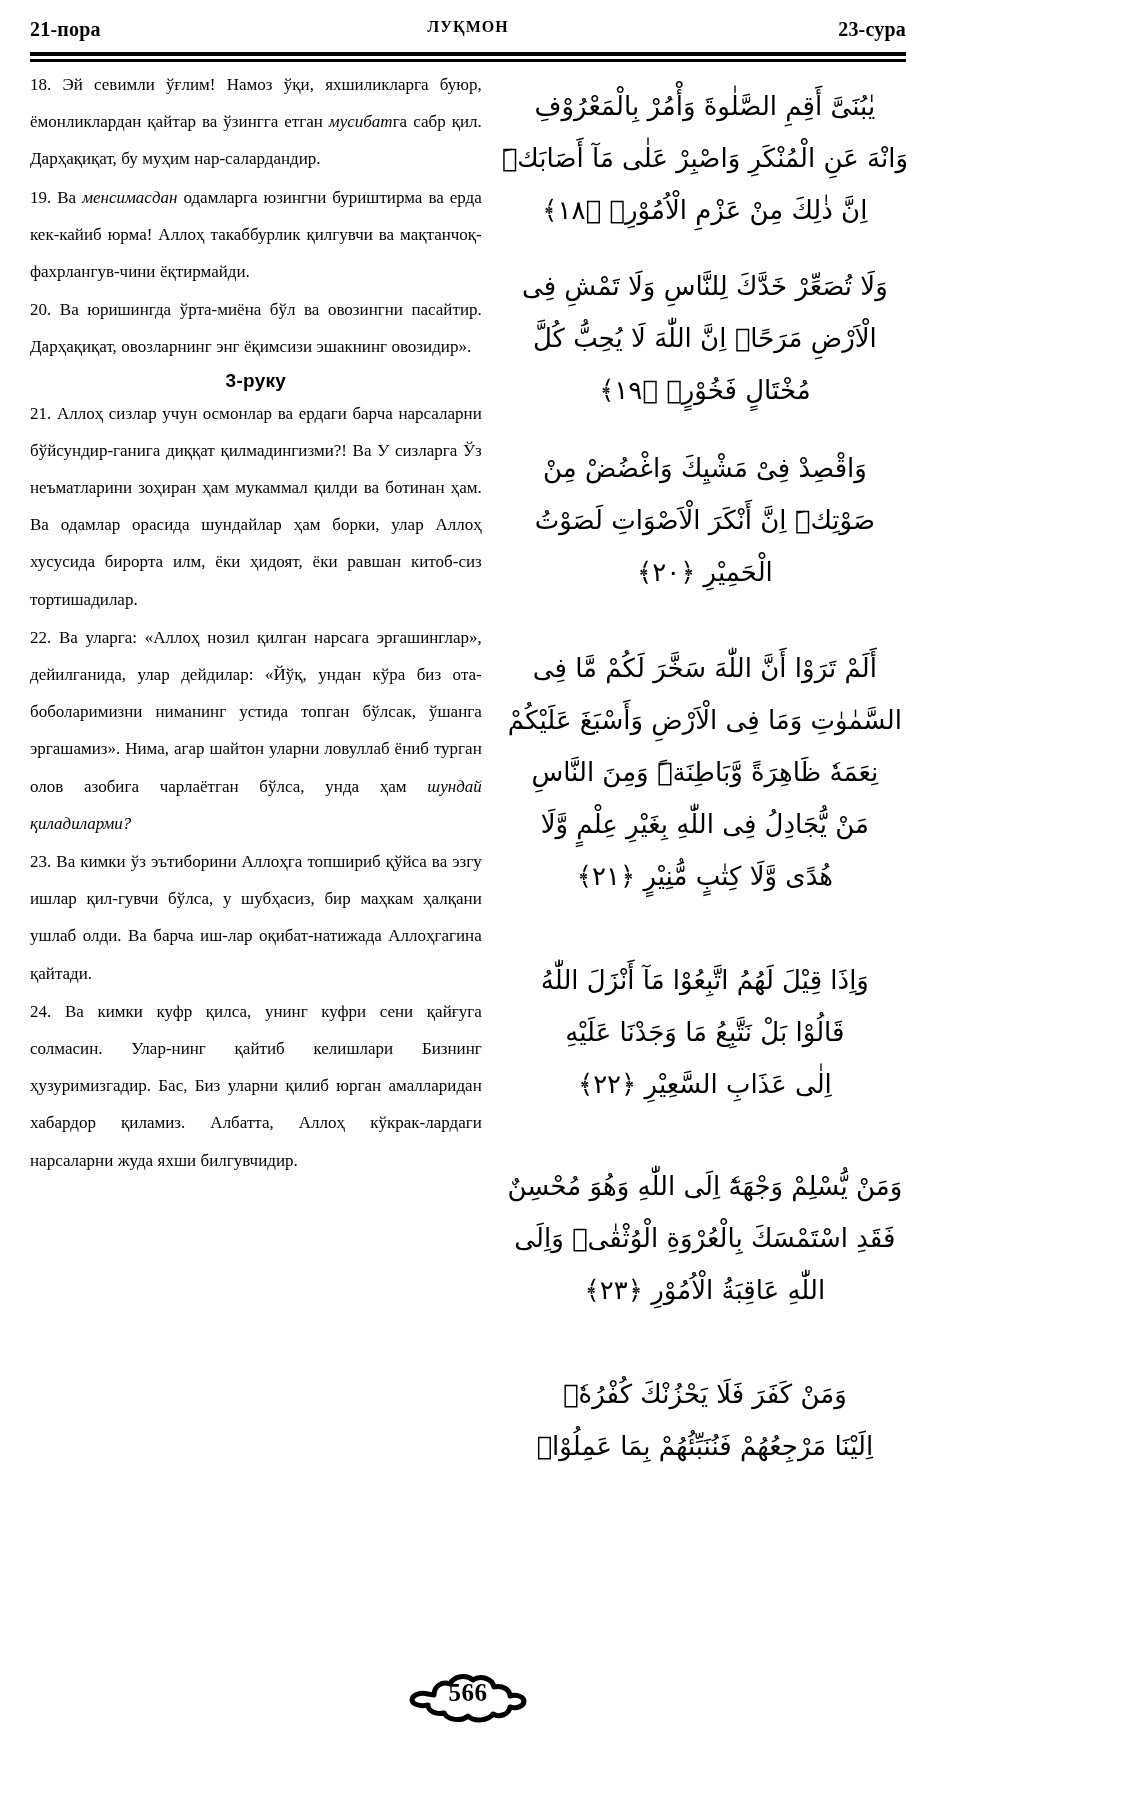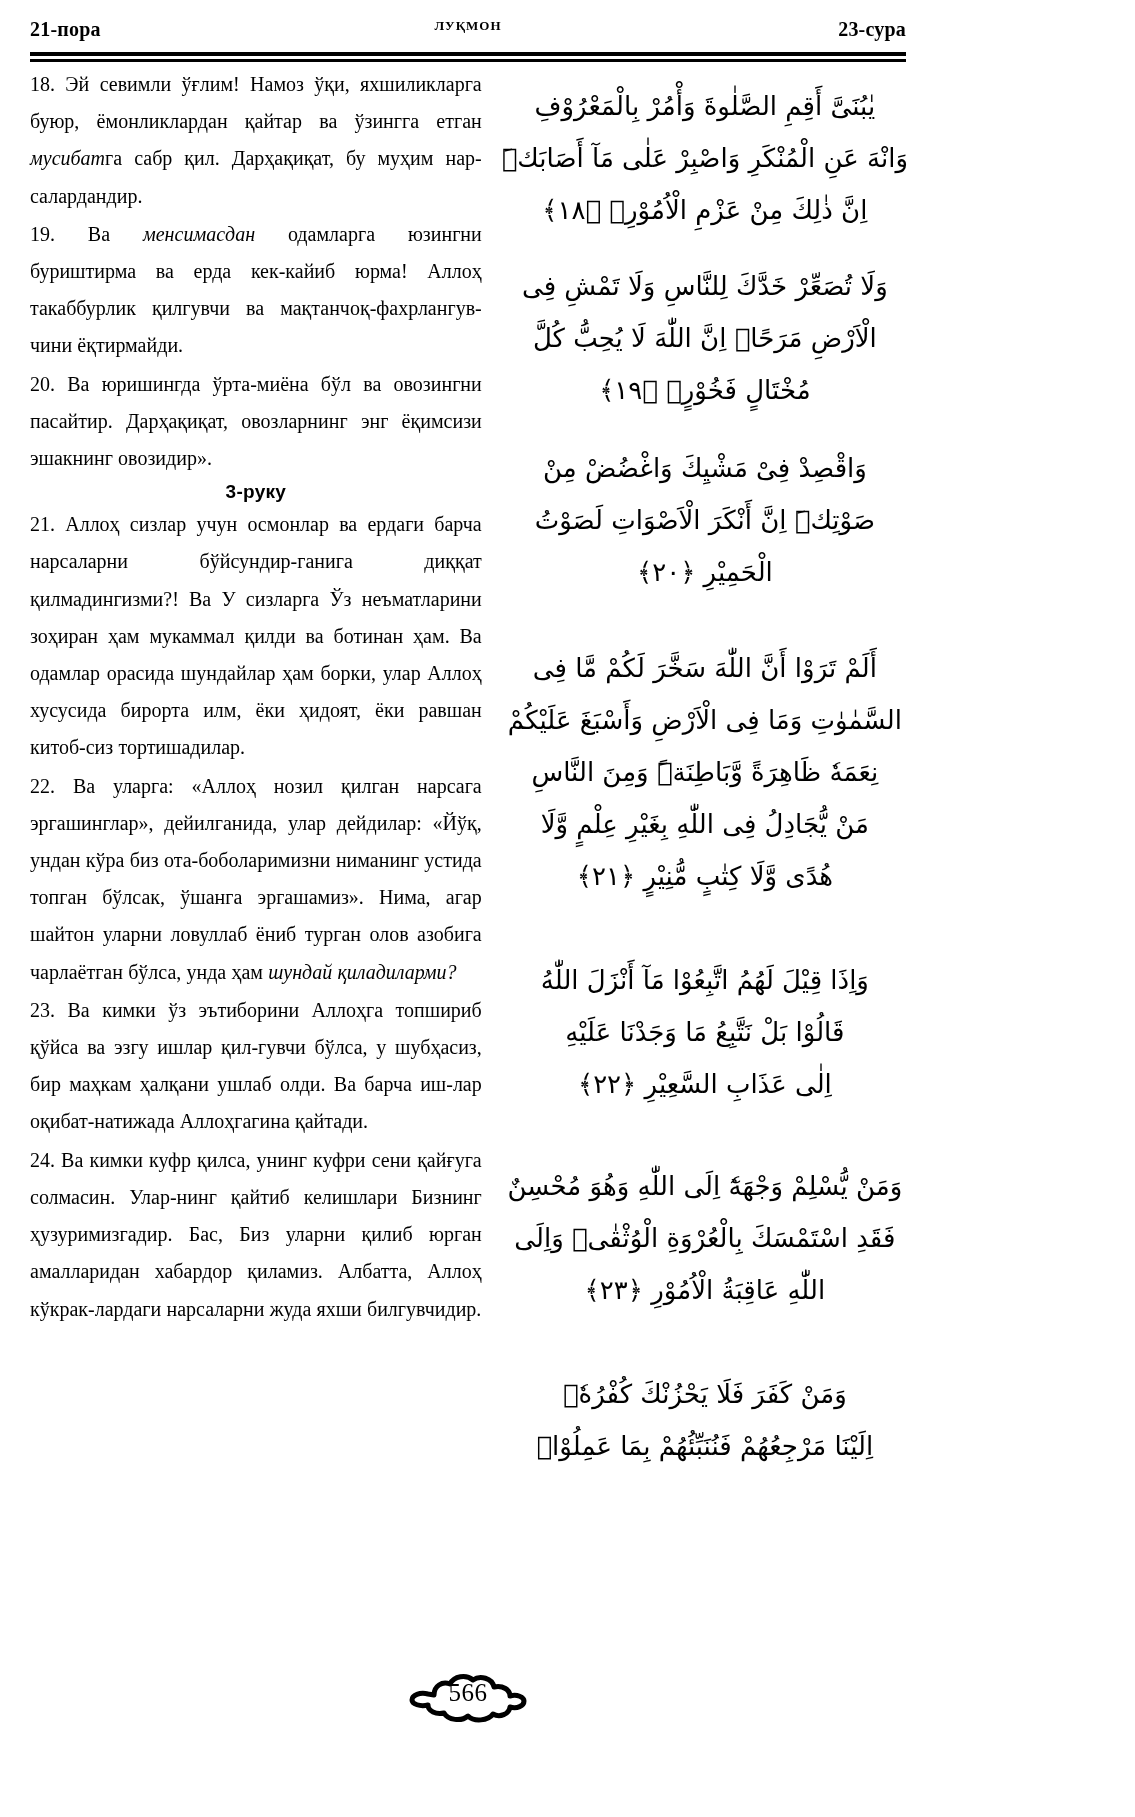--- a/index.html
+++ b/index.html
@@ -30,21 +30,21 @@
     font-family: "Liberation Serif", "DejaVu Serif", serif;
     font-size: 20px;
     font-weight: 700;
     letter-spacing: 0.2px;
   }
   .header-center {
     position: absolute;
     left: 0;
     right: 0;
     text-align: center;
-    font-size: 13px;
+    font-size: 16px;
     font-weight: 700;
     letter-spacing: 1px;
   }
   .header-left, .header-right { position: relative; z-index: 2; }
 
   .rule-wrap {
     position: absolute;
     left: 30px;
     right: 30px;
     top: 52px;
@@ -74,21 +74,21 @@
   }
   .col-ar {
     flex: 1;
     margin-right: 28px;
     margin-left: 14px;
     box-sizing: border-box;
   }
 
   
   .uz-par {
-    font-size: 20px;
+    font-size: 17px;
     line-height: 37.2px;
     text-align: justify;
     text-justify: inter-word;
     margin: 0 0 1px 0;
     hyphens: manual;
     word-spacing: 0.2px;
   }
   .uz-par i, .uz-par em { font-style: italic; }
 
   .ruku {
@@ -140,21 +140,21 @@
     height: 56px;
     display: flex;
     align-items: center;
     justify-content: center;
   }
   .folio-orn svg { position: absolute; left: 0; top: 0; }
   .folio-num {
     position: relative;
     z-index: 3;
     font-family: "Liberation Serif", "DejaVu Serif", serif;
-    font-weight: 400;
+    font-weight: 700;
     font-size: 25px;
     letter-spacing: 0.5px;
     margin-top: -5px;
   }
 </style>
 </head>
 <body>
 
 <div class="page">
 

